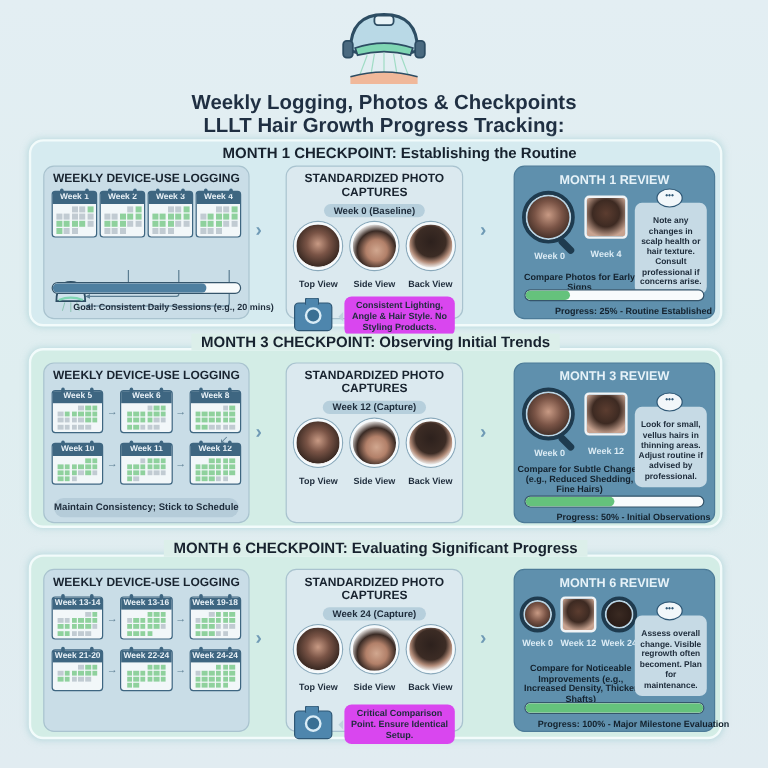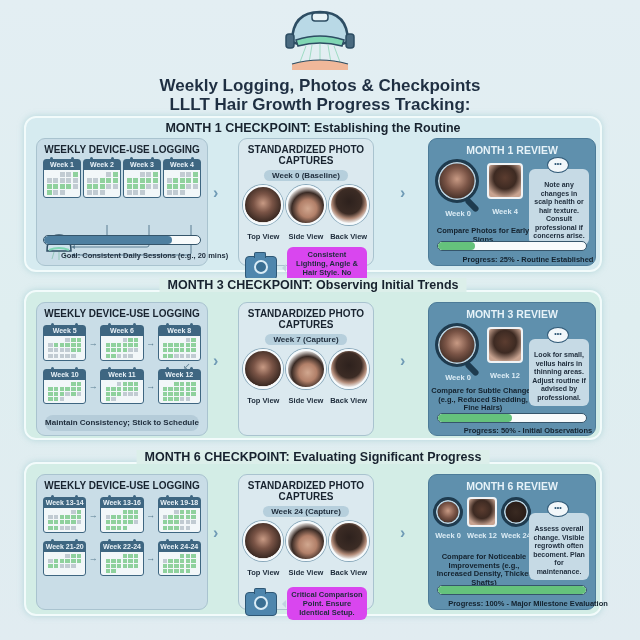--- a/index.html
+++ b/index.html
@@ -22,28 +22,28 @@
     box-shadow: 0 0 6px rgba(150, 200, 205, 0.6);
   }
   .sec1 { top: 116px; height: 156px; background: #d6ebf0; }
   .sec2 { top: 290px; height: 150px; background: #d3ede6; }
   .sec3 { top: 462px; height: 154px; background: #d3ede6; }
   .sec-title {
     position: absolute; top: -14px; left: 50%; transform: translateX(-50%);
     background: transparent; padding: 0 8px;
     font-weight: bold; font-size: 12.5px; white-space: nowrap; color: #17222e;
   }
-  .sec1 .sec-title { top: 3px; }
+  .sec1 .sec-title { top: 3px; margin-left: 20px; }
   .sec2 .sec-title, .sec3 .sec-title { background: #dcefea; }
   .panel {
     position: absolute; border-radius: 9px;
     border: 1px solid #a9c3cf;
   }
   .log-panel { left: 10px; width: 172px; background: #c9dde7; }
-  .photo-panel { left: 212px; width: 136px; background: #dbe9ef; }
+  .photo-panel { left: 212px; width: 148px; background: #dbe9ef; }
   .review-panel { left: 402px; width: 168px; background: #5f90ad; border-color: #4c7b98; }
   .sec1 .panel { top: 20px; height: 128px; }
   .sec2 .panel { top: 10px; height: 134px; }
   .sec3 .panel { top: 10px; height: 136px; }
   .panel-title {
     text-align: center; font-weight: bold; font-size: 10px; margin-top: 5px; color: #18232f;
   }
   .review-panel .panel-title { color: #e6f2f8; font-size: 10.5px; }
   .cal-row { display: flex; justify-content: space-between; padding: 0 6px; margin-top: 4px; align-items: center; }
   .cal {
@@ -549,21 +549,21 @@
             <i class="cell blank"></i>
           </div>
         </div>
     </div>
     <div class="pill-caption" style="top:112px">Maintain Consistency; Stick to Schedule</div>
   </div>
   <div class="chev" style="left:187px; top:60px">›</div>
 
   <div class="panel photo-panel">
     <div class="panel-title">STANDARDIZED PHOTO CAPTURES</div>
-    <div class="week-badge">Week 7 (Capture)</div>
+    <div class="week-badge">Week 12 (Capture)</div>
     <div class="views">
       <div class="view">
           <div class="head"></div>
           <div class="view-label">Top View</div>
         </div>
       <div class="view">
           <div class="head side"></div>
           <div class="view-label">Side View</div>
         </div>
       <div class="view">

